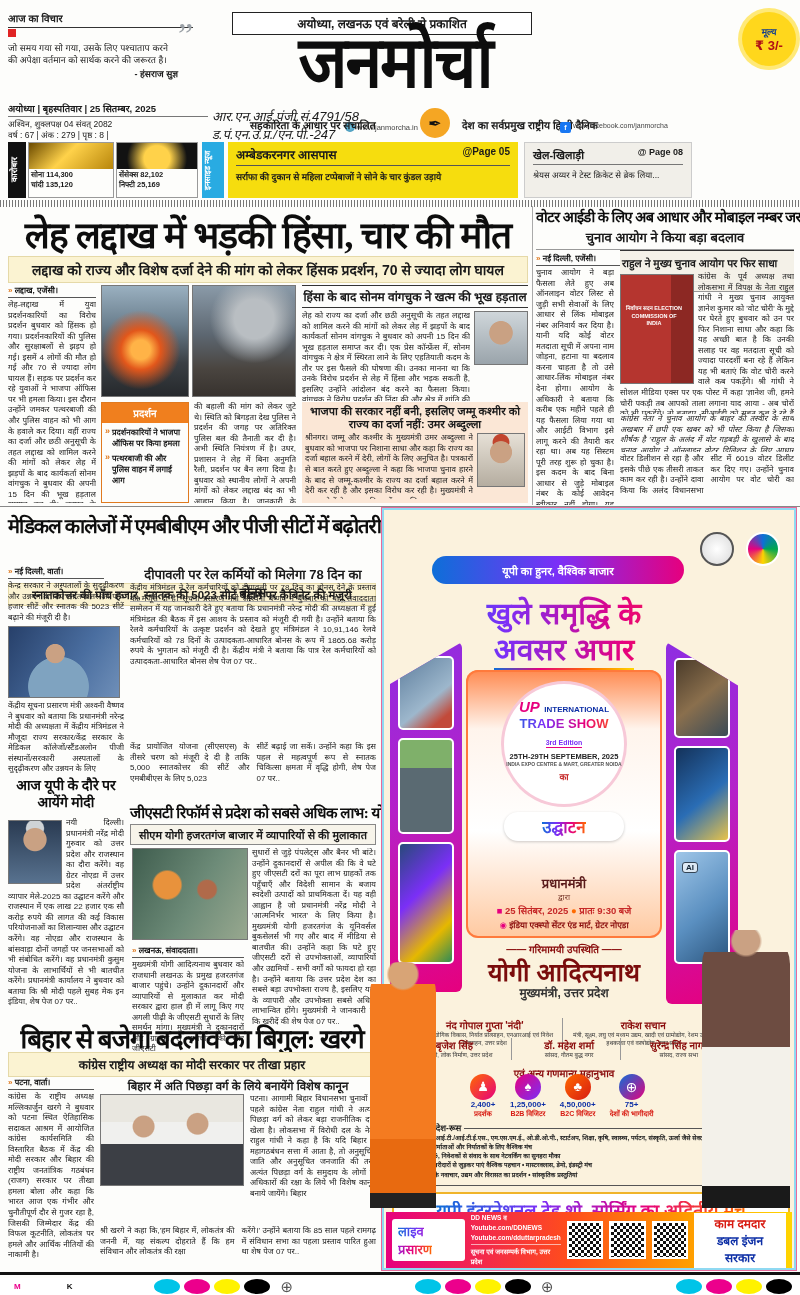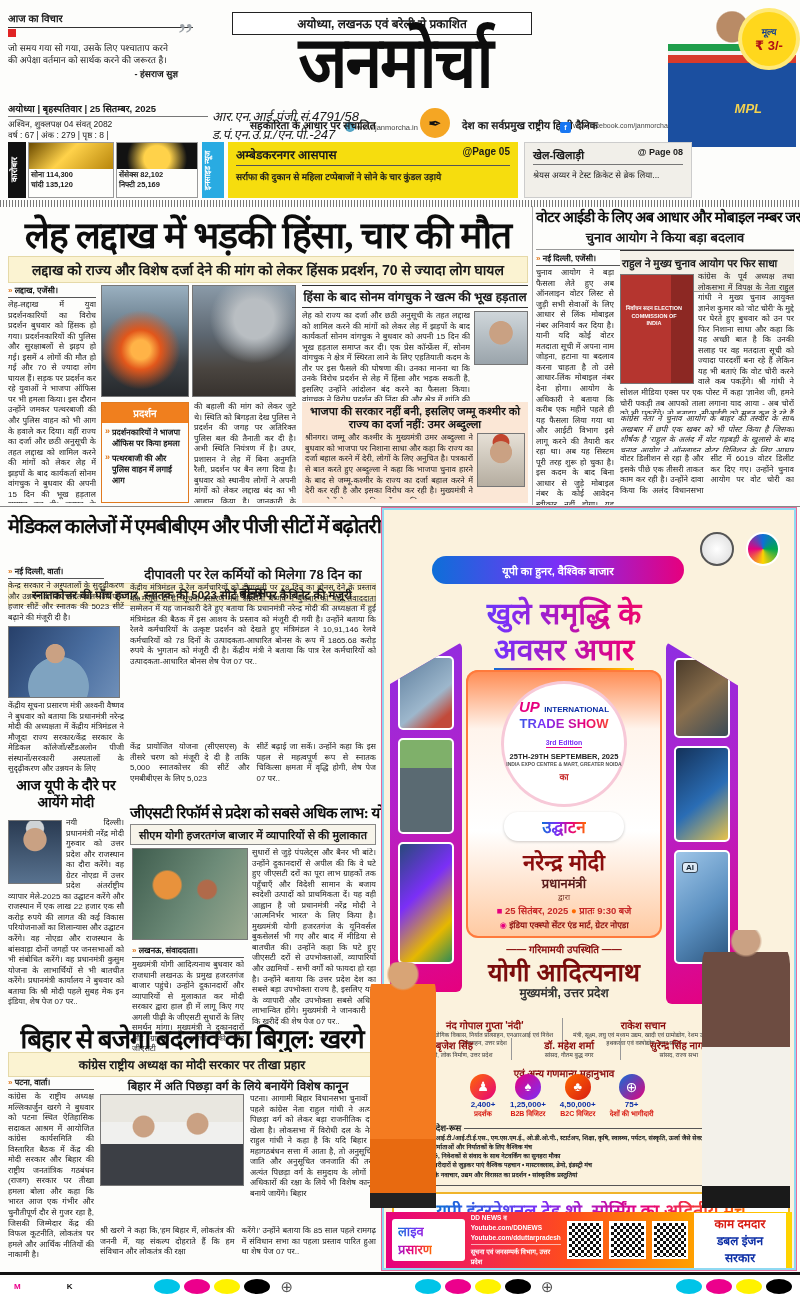--- a/index.html
+++ b/index.html
@@ -63,25 +63,20 @@
   <div class="abs" style="left:250px;top:118px;font-size:10.5px;font-weight:900;">सहकारिता के आधार पर संचालित</div>
   <div class="abs" style="left:420px;top:108px;width:30px;height:30px;border-radius:50%;background:#f5a623;display:flex;align-items:center;justify-content:center;">
     <span style="color:#111;font-size:16px;">✒</span>
   </div>
   <div class="abs" style="left:462px;top:118px;font-size:10.5px;font-weight:900;">देश का सर्वप्रमुख राष्ट्रीय हिन्दी दैनिक</div>
   <div class="abs" style="left:560px;top:122px;font-size:7px;color:#444;">
     <span style="display:inline-block;width:11px;height:11px;background:#1877f2;color:#fff;font-weight:bold;text-align:center;line-height:11px;border-radius:2px;vertical-align:-2px;">f</span>
     <span>www.facebook.com/janmorcha</span>
   </div>
 
-  <div class="abs" style="left:668px;top:4px;width:128px;height:143px;background:
-      radial-gradient(circle at 50% 16%, #b98b66 0 11%, transparent 12%),
-      linear-gradient(180deg,#fdfdfb 0 28%, #1f9e4b 28% 33%, #f2f2f2 33% 36%, #d83a2b 36% 41%, #1b4fa0 41% 100%);">
-    <span style="position:absolute;left:52%;top:68%;color:#f5d34f;font-weight:900;font-size:13px;font-style:italic;">MPL</span>
-  </div>
   <div class="abs" style="left:742px;top:12px;width:54px;height:54px;border-radius:50%;background:#ffd71c;box-shadow:0 0 0 4px #ffe978;display:flex;flex-direction:column;align-items:center;justify-content:center;">
     <span style="font-size:9px;font-weight:bold;color:#143f8c;">मूल्य</span>
     <span style="font-size:13px;font-weight:900;color:#b01116;">₹ 3/-</span>
   </div>
 
   <div class="abs" style="left:8px;top:142px;width:18px;height:56px;background:#111;color:#fff;writing-mode:vertical-rl;transform:rotate(180deg);text-align:center;font-size:8.5px;font-weight:bold;">
     <span>कारोबार</span>
   </div>
   <div class="abs" style="left:28px;top:142px;width:86px;height:56px;border:1px solid #999;">
     <div style="height:26px;background:linear-gradient(135deg,#6b4a00,#ffd24a 45%,#b8860b);"></div>
@@ -262,21 +257,20 @@
              <span style="font-weight:900;font-size:8px;color:#0d2fa6;">INTERNATIONAL</span></div>
         <div class="ad-grad-text" style="font-size:13px;">TRADE SHOW</div>
         <div style="font-size:7px;font-weight:bold;color:#7b2ff7;border-bottom:1px solid #e6007e;display:inline-block;padding-bottom:1px;">3rd Edition</div>
         <div style="font-size:7.5px;font-weight:900;color:#222;margin-top:3px;">25TH-29TH SEPTEMBER, 2025</div>
         <div style="font-size:5px;font-weight:bold;color:#555;">INDIA EXPO CENTRE &amp; MART, GREATER NOIDA</div>
         <div style="font-size:9px;font-weight:900;color:#c62828;margin-top:3px;">का</div>
       </div>
       <div style="position:absolute;left:38px;top:142px;width:120px;background:#fff;border-radius:14px;text-align:center;padding:3px 0;box-shadow:0 1px 3px rgba(0,0,0,.2);">
         <span class="ad-grad-text" style="font-size:17px;">उद्घाटन</span>
       </div>
-      <div style="position:absolute;left:0;top:176px;width:100%;text-align:center;font-size:22px;font-weight:900;color:#8b0e0e;">नरेन्द्र मोदी</div>
       <div style="position:absolute;left:0;top:204px;width:100%;text-align:center;font-size:13px;font-weight:900;color:#5a1a1a;">प्रधानमंत्री</div>
       <div style="position:absolute;left:0;top:221px;width:100%;text-align:center;font-size:8px;color:#7a3b2e;">द्वारा</div>
       <div style="position:absolute;left:0;top:234px;width:100%;text-align:center;font-size:9.5px;font-weight:900;color:#c62828;">
         <span style="color:#e6007e;">■</span> <span>25 सितंबर, 2025</span>
         <span style="color:#ff6a00;">●</span> <span>प्रातः 9:30 बजे</span>
       </div>
       <div style="position:absolute;left:0;top:249px;width:100%;text-align:center;font-size:8.5px;font-weight:bold;color:#8b0e0e;">
         <span style="color:#e6007e;">◉</span> <span>इंडिया एक्स्पो सेंटर एंड मार्ट, ग्रेटर नोएडा</span>
       </div>
     </div>

